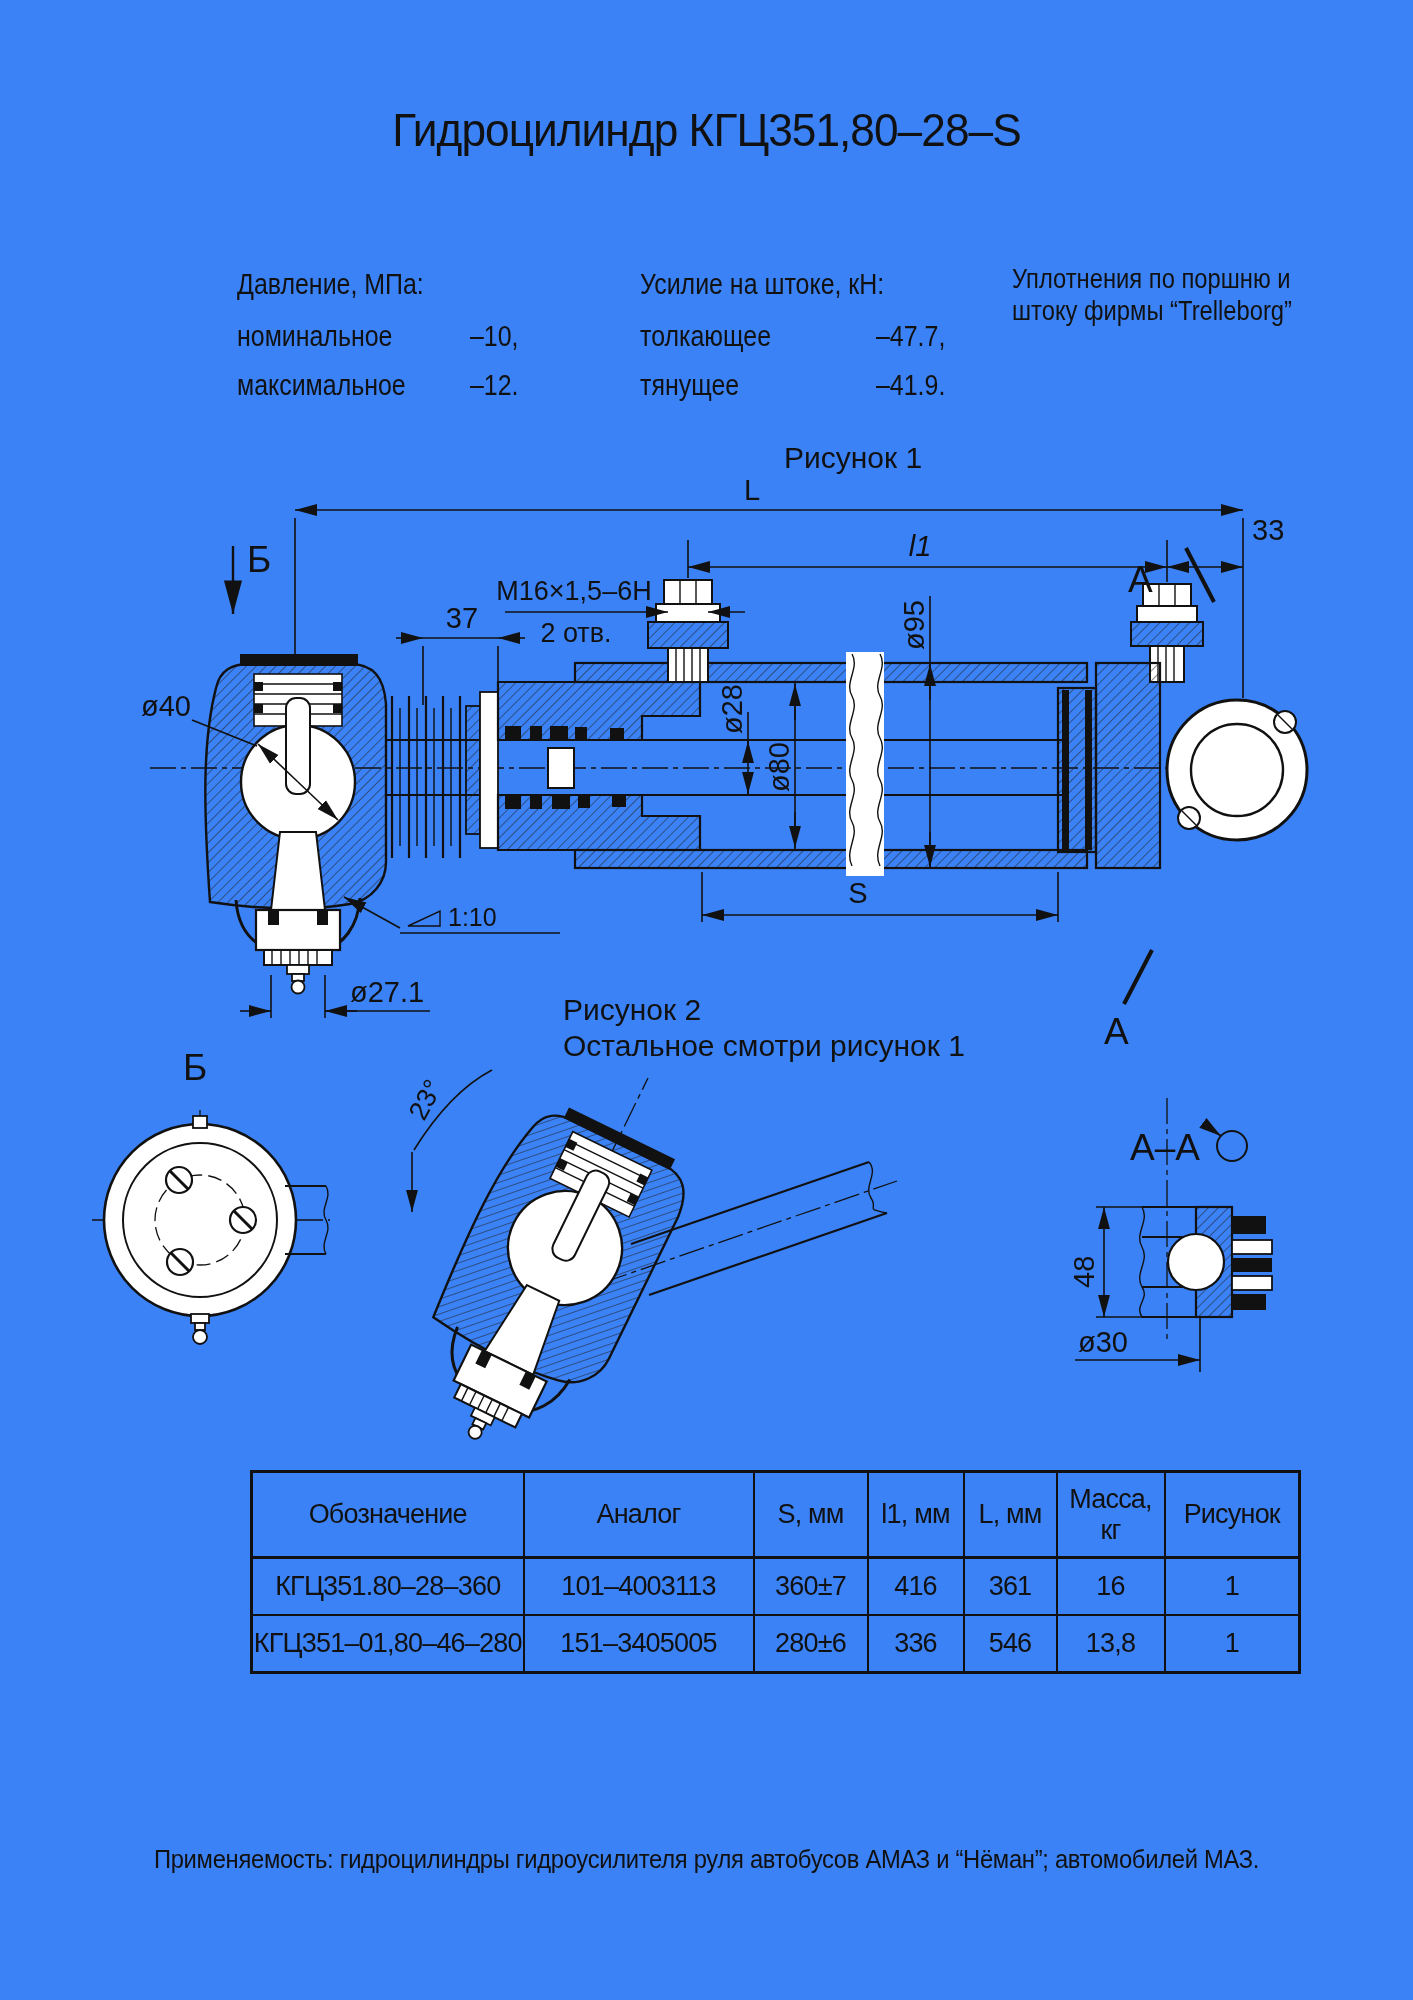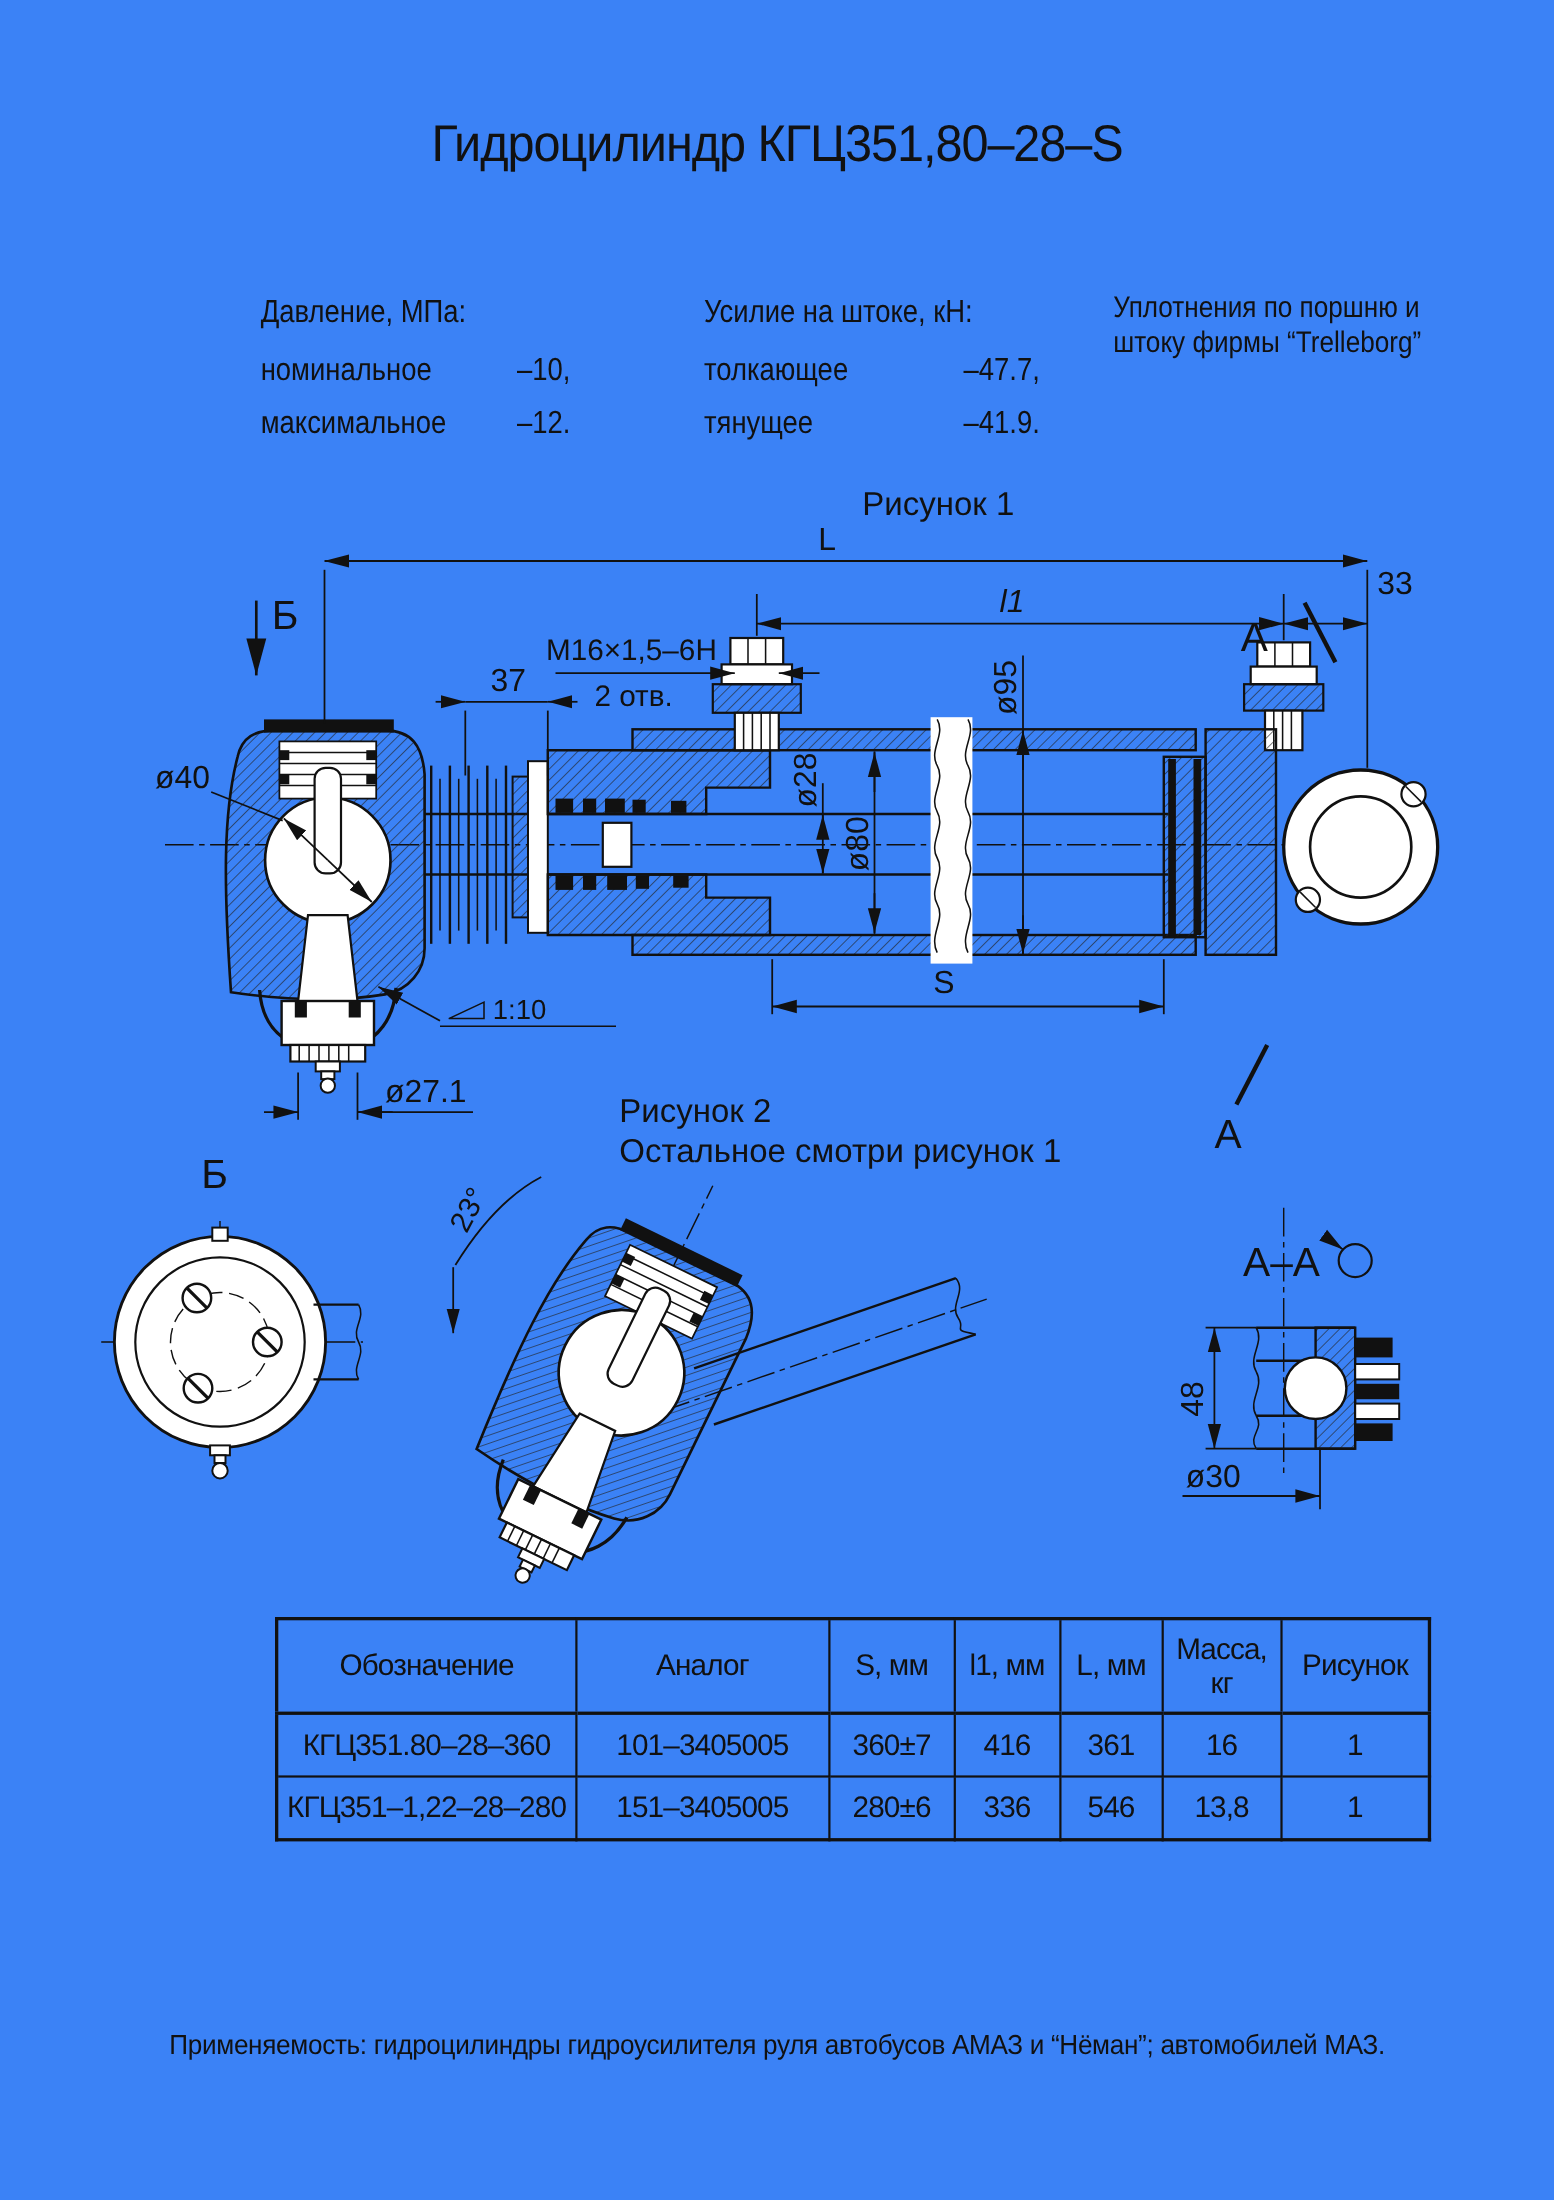--- a/index.html
+++ b/index.html
@@ -339,29 +339,29 @@
         <th>
           <span style="display:block">Масса,</span>
           <span style="display:block">кг</span>
         </th>
         <th>Рисунок</th>
       </tr>
     </thead>
     <tbody>
       <tr>
         <td class="lft">КГЦ351.80–28–360</td>
-        <td class="lft">101–3405005</td>
+        <td class="lft">101–4003113</td>
         <td>360±7</td>
         <td>416</td>
         <td>361</td>
         <td>16</td>
         <td>1</td>
       </tr>
       <tr>
-        <td class="lft">КГЦ351–1,22–28–280</td>
+        <td class="lft">КГЦ351–01,80–46–280</td>
         <td class="lft">151–3405005</td>
         <td>280±6</td>
         <td>336</td>
         <td>546</td>
         <td>13,8</td>
         <td>1</td>
       </tr>
     </tbody>
   </table>
 

